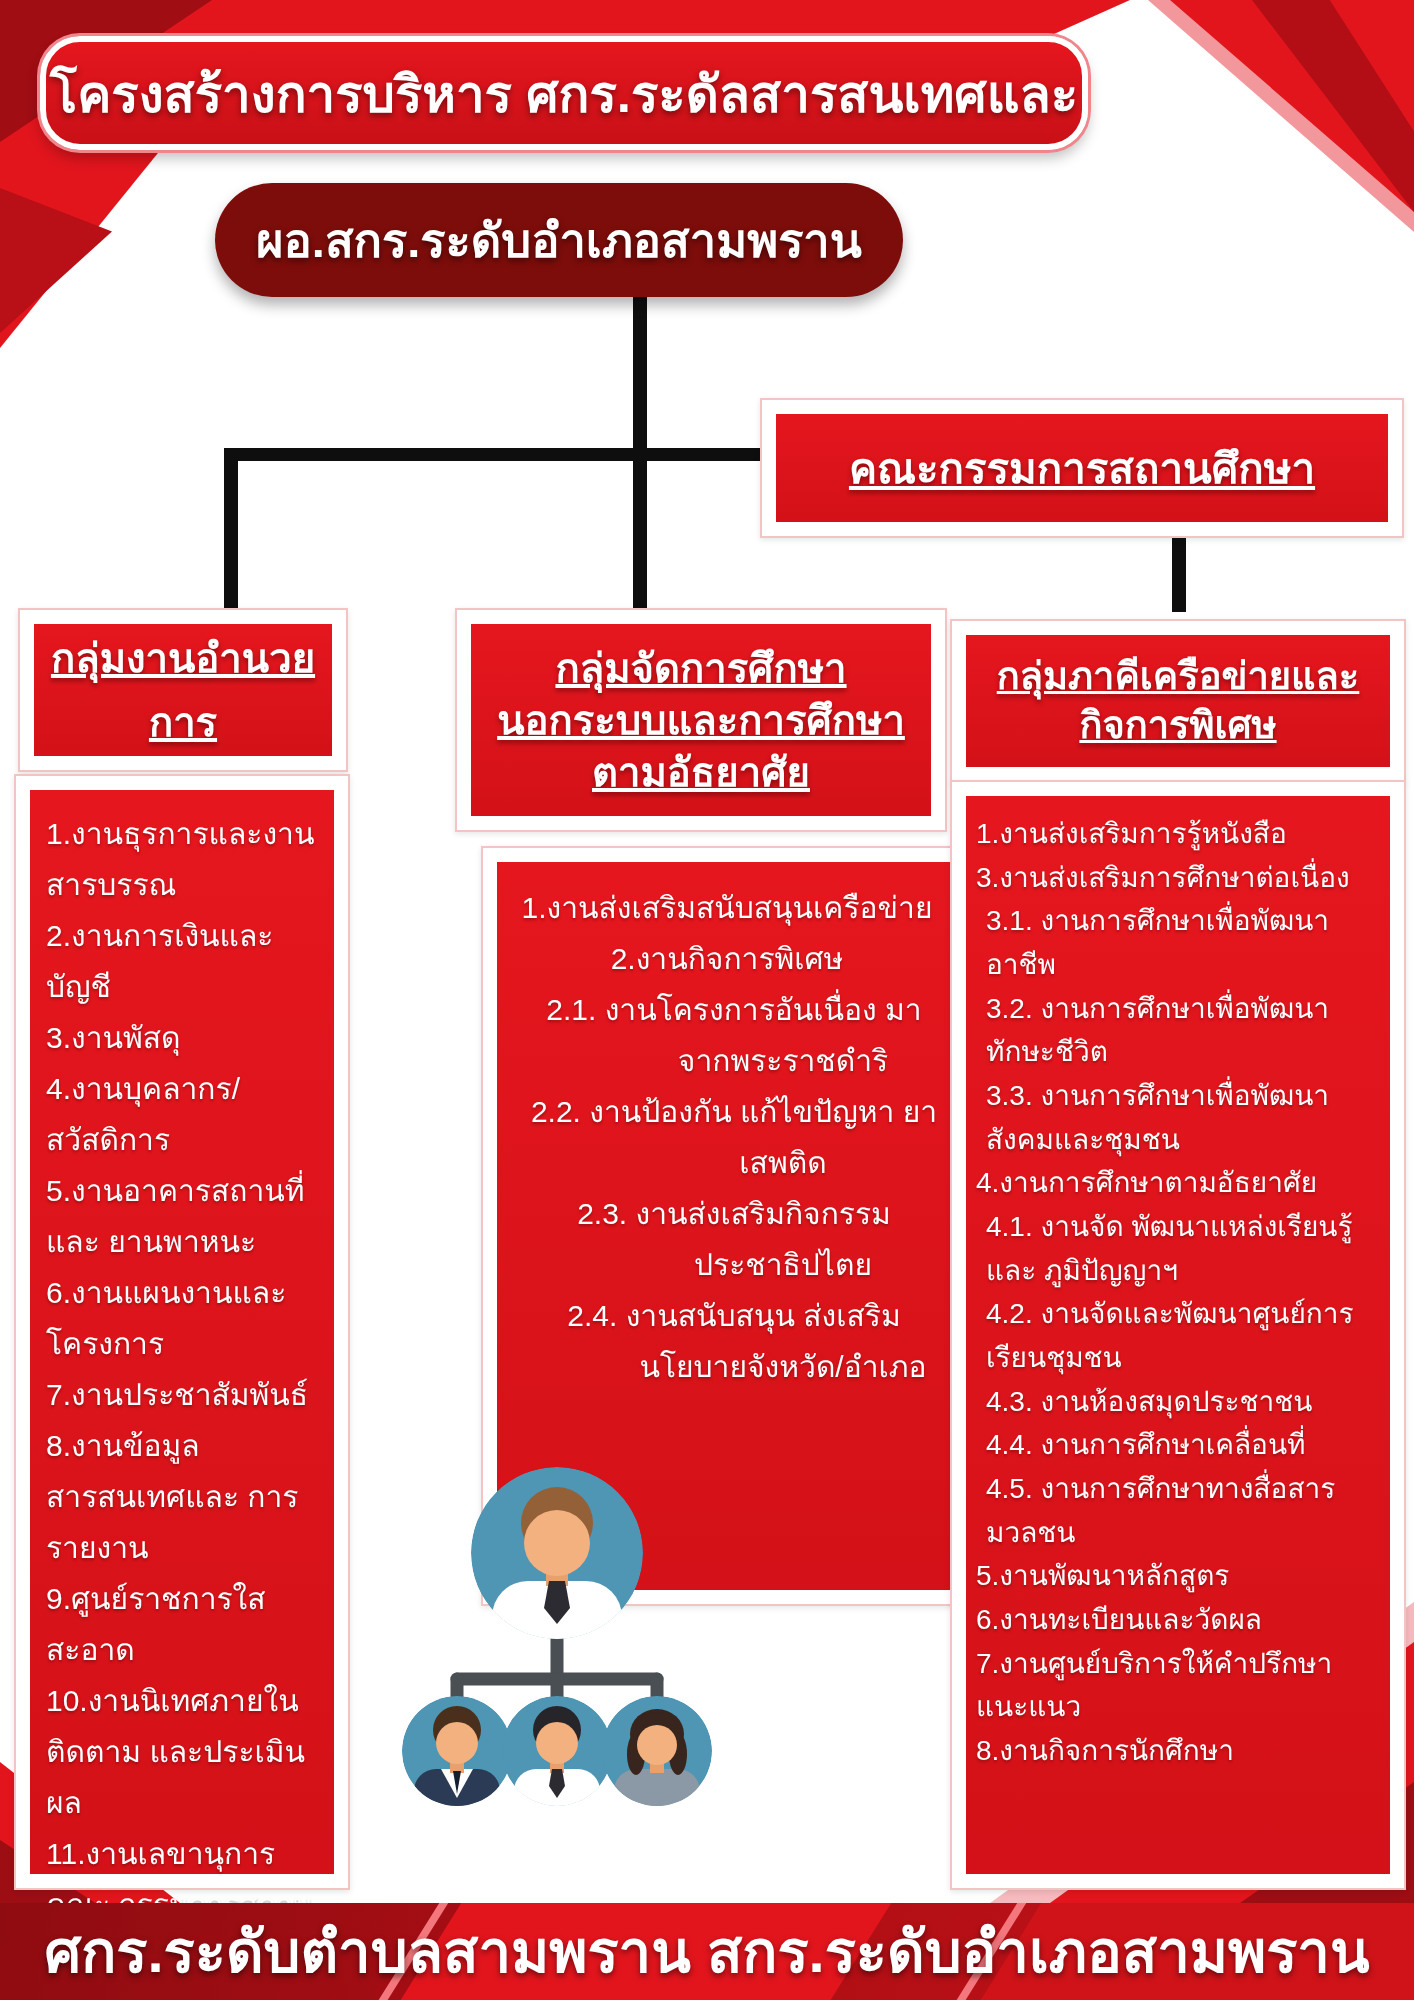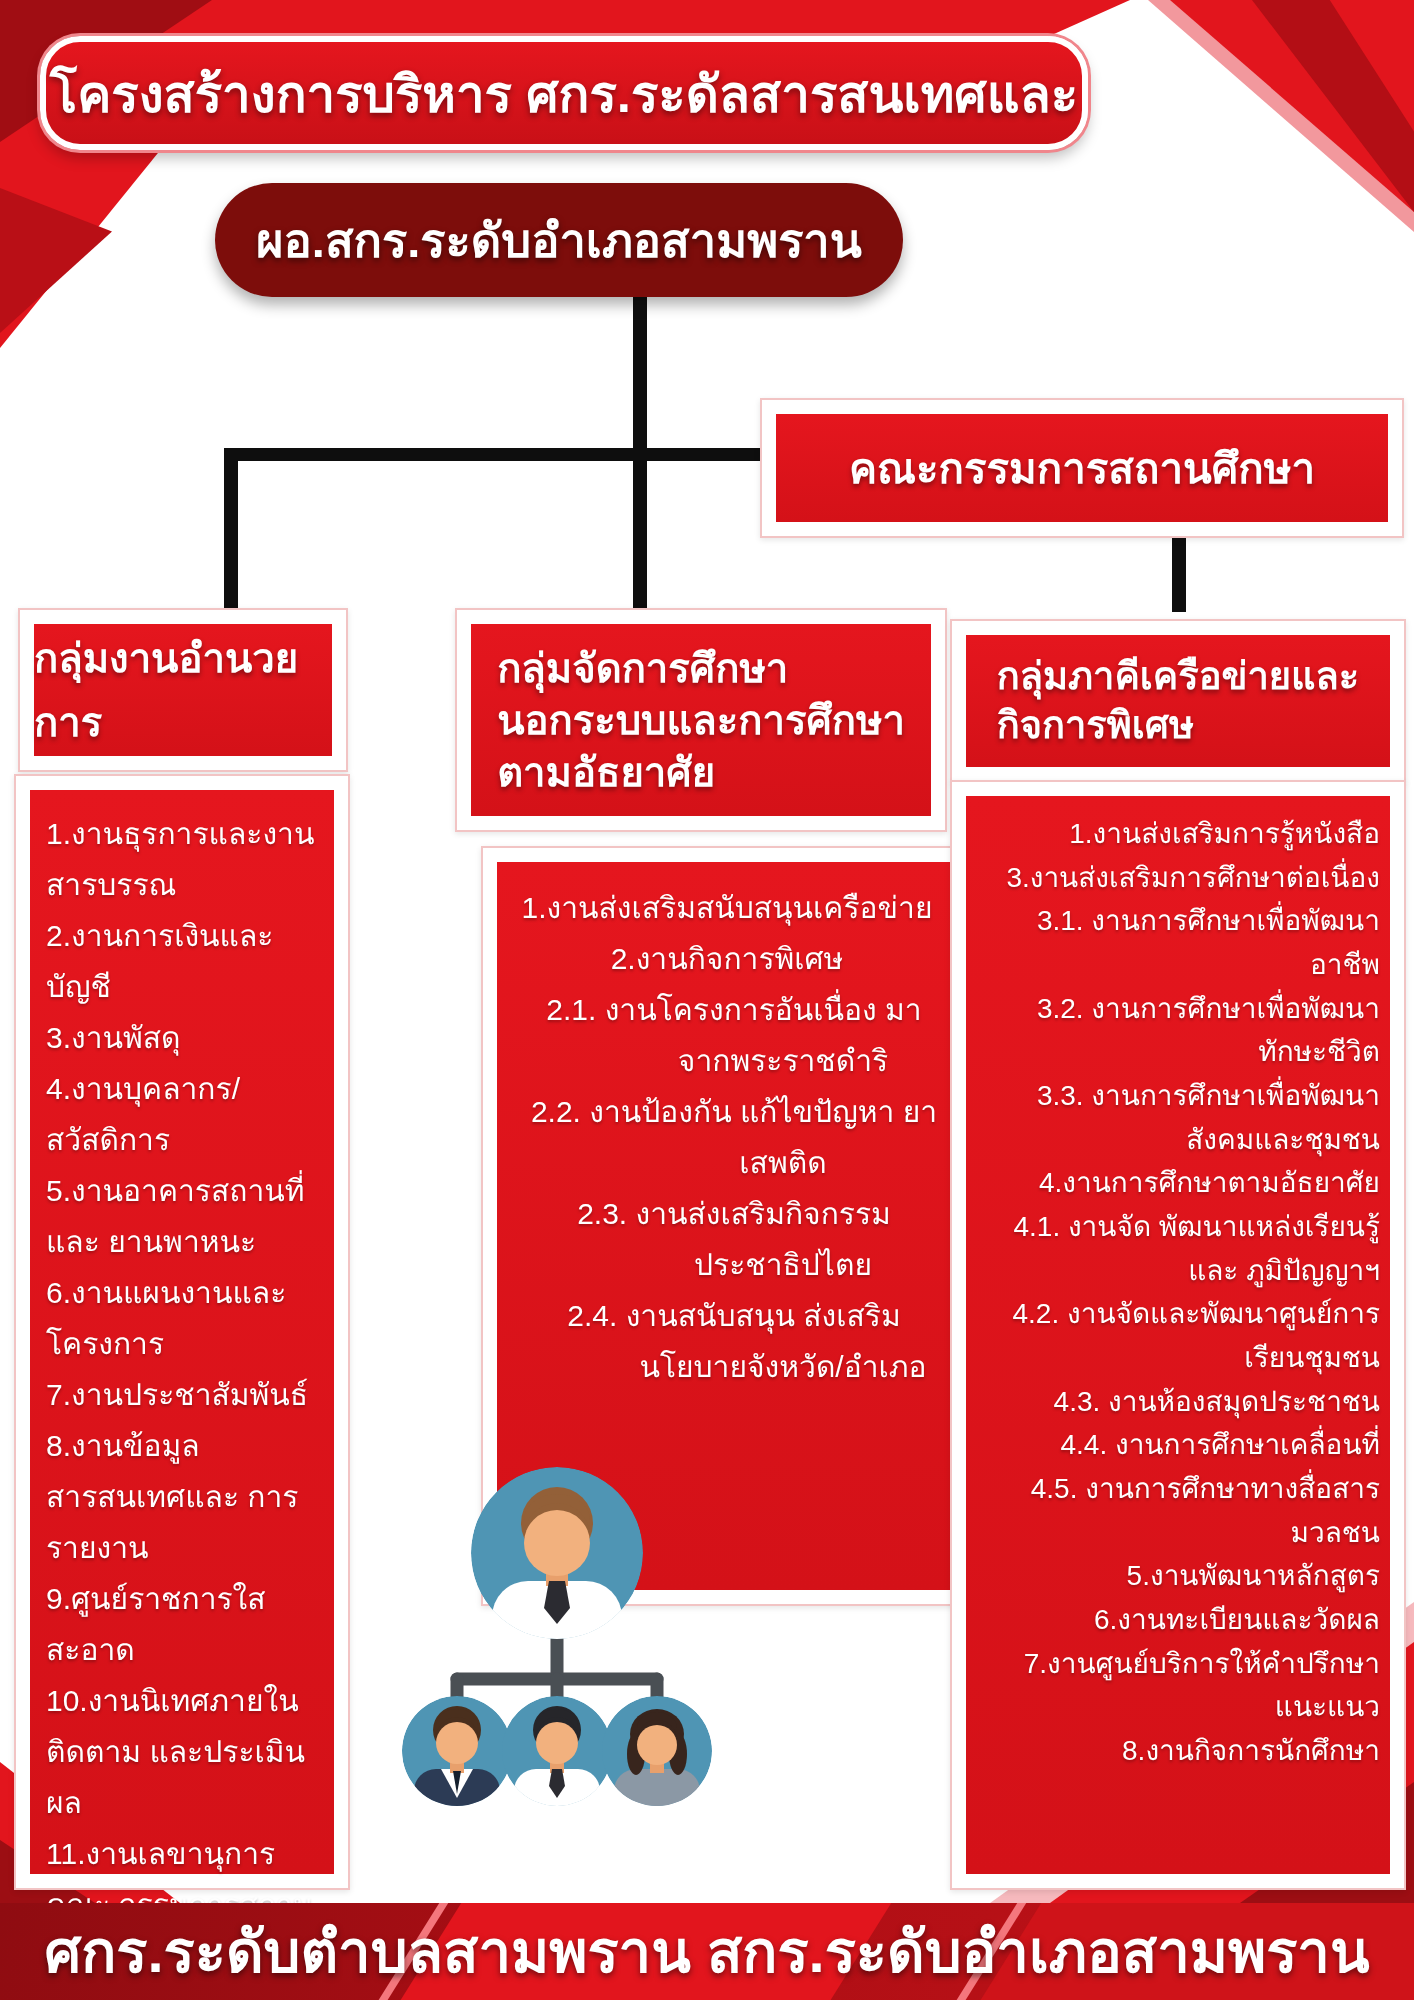--- a/index.html
+++ b/index.html
@@ -46,33 +46,33 @@
   .title-banner span{color:#fff;font-size:51px;font-weight:800;text-shadow:0 3px 6px rgba(0,0,0,.45);white-space:nowrap;}
   .pill{position:absolute;left:215px;top:183px;width:688px;height:114px;z-index:4;
      background:#7d0d0b;border-radius:58px;display:flex;align-items:center;justify-content:center;
      box-shadow:0 8px 14px rgba(0,0,0,.3);}
   .pill span{color:#fff;font-size:47px;font-weight:800;text-shadow:0 3px 6px rgba(0,0,0,.5);white-space:nowrap;}
   
   .card{position:absolute;background:#ffffff;border:2px solid #f2c4c4;box-sizing:border-box;
         box-shadow:0 2px 6px rgba(0,0,0,.10);z-index:2;}
   .redbox{position:absolute;left:14px;right:14px;top:14px;bottom:14px;
         background:linear-gradient(180deg,#e5161e,#d41118);color:#fff;}
-  .hdr{display:flex;align-items:center;justify-content:center;
-        font-weight:800;text-shadow:0 3px 5px rgba(0,0,0,.4);white-space:pre-line;}
+  .hdr{display:flex;align-items:center;justify-content:center;text-align:center;
+        font-weight:800;text-shadow:0 3px 5px rgba(0,0,0,.4);white-space:pre-line;text-decoration:underline;}
   .committee-card{left:760px;top:398px;width:644px;height:140px;z-index:3;}
   .committee-card .hdr{font-size:42px;}
   .col-hdr-left{left:18px;top:608px;width:330px;height:164px;}
   .col-hdr-left .hdr{font-size:40px;}
   .col-hdr-mid{left:455px;top:608px;width:492px;height:224px;}
   .col-hdr-mid .hdr{font-size:40px;line-height:1.3;}
   .col-hdr-right{left:950px;top:608px;width:456px;height:164px;margin-top:11px;}
   .col-hdr-right .hdr{font-size:38px;line-height:1.3;}
   .col-list-left{left:14px;top:774px;width:336px;height:1116px;}
   .col-list-mid{left:481px;top:846px;width:492px;height:760px;text-align:center;}
-  .col-list-right{left:950px;top:780px;width:456px;height:1110px;text-align:right;}
+  .col-list-right{left:950px;top:780px;width:456px;height:1110px;}
   .list{padding:18px 16px;font-weight:500;text-shadow:0 2px 3px rgba(0,0,0,.3);}
   .col-list-left .list{font-size:30px;line-height:1.7;}
   .col-list-mid .list{font-size:30px;line-height:1.7;padding:20px 16px;}
   .col-list-right .list{font-size:28px;line-height:1.56;padding:16px 10px;}
   .col-list-mid .li.sub{padding-left:112px;text-indent:-98px;}
   .col-list-right .li.sub{padding-left:10px;}
   
   .people{position:absolute;left:395px;top:1458px;z-index:2;}
   
   .footer{position:absolute;left:0;top:1903px;width:1414px;height:97px;overflow:hidden;z-index:2;

